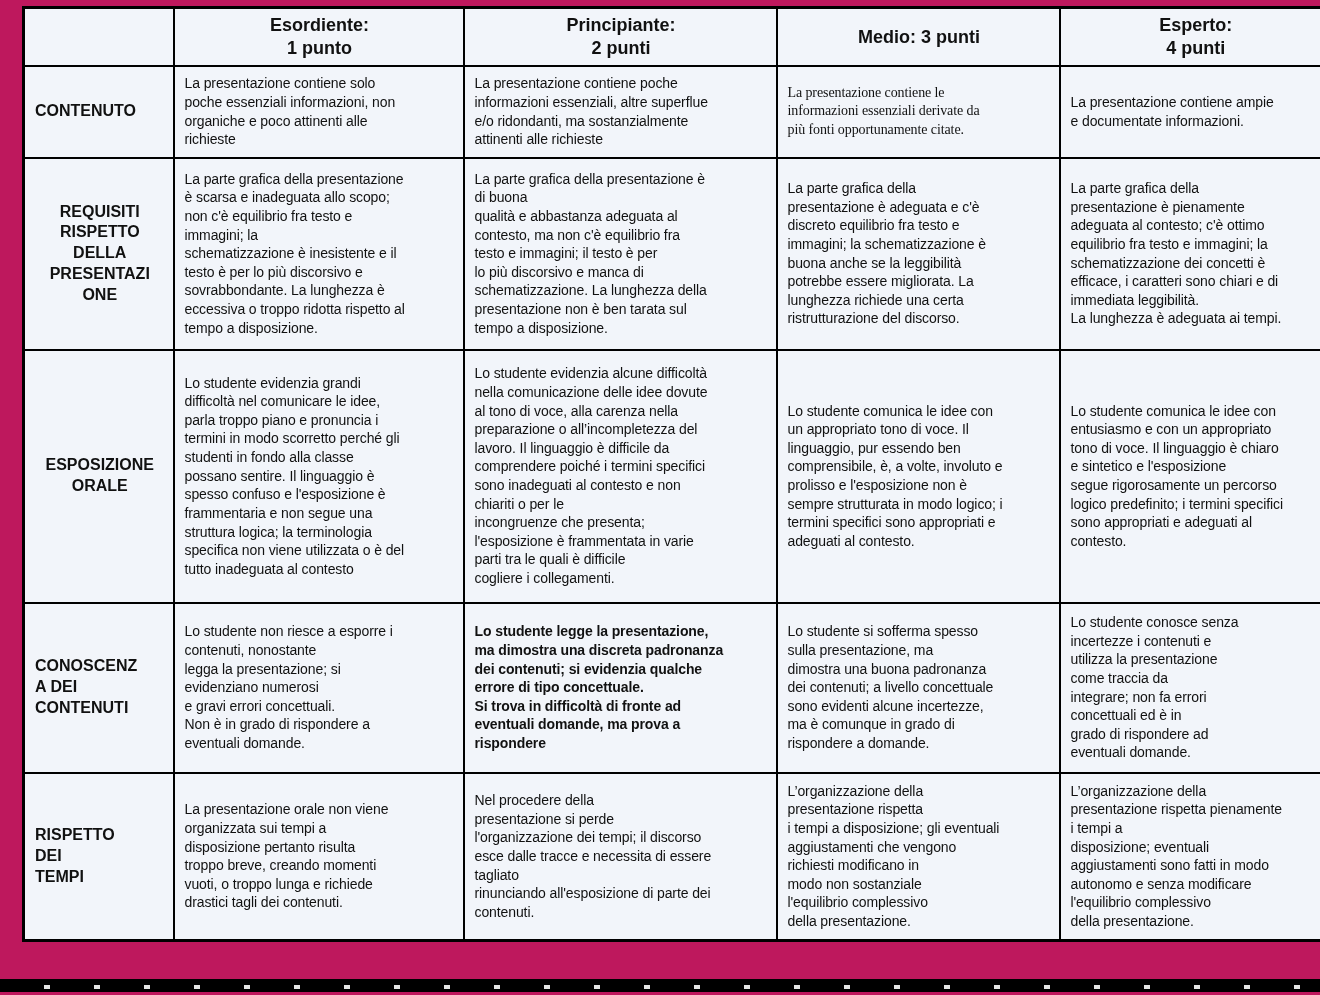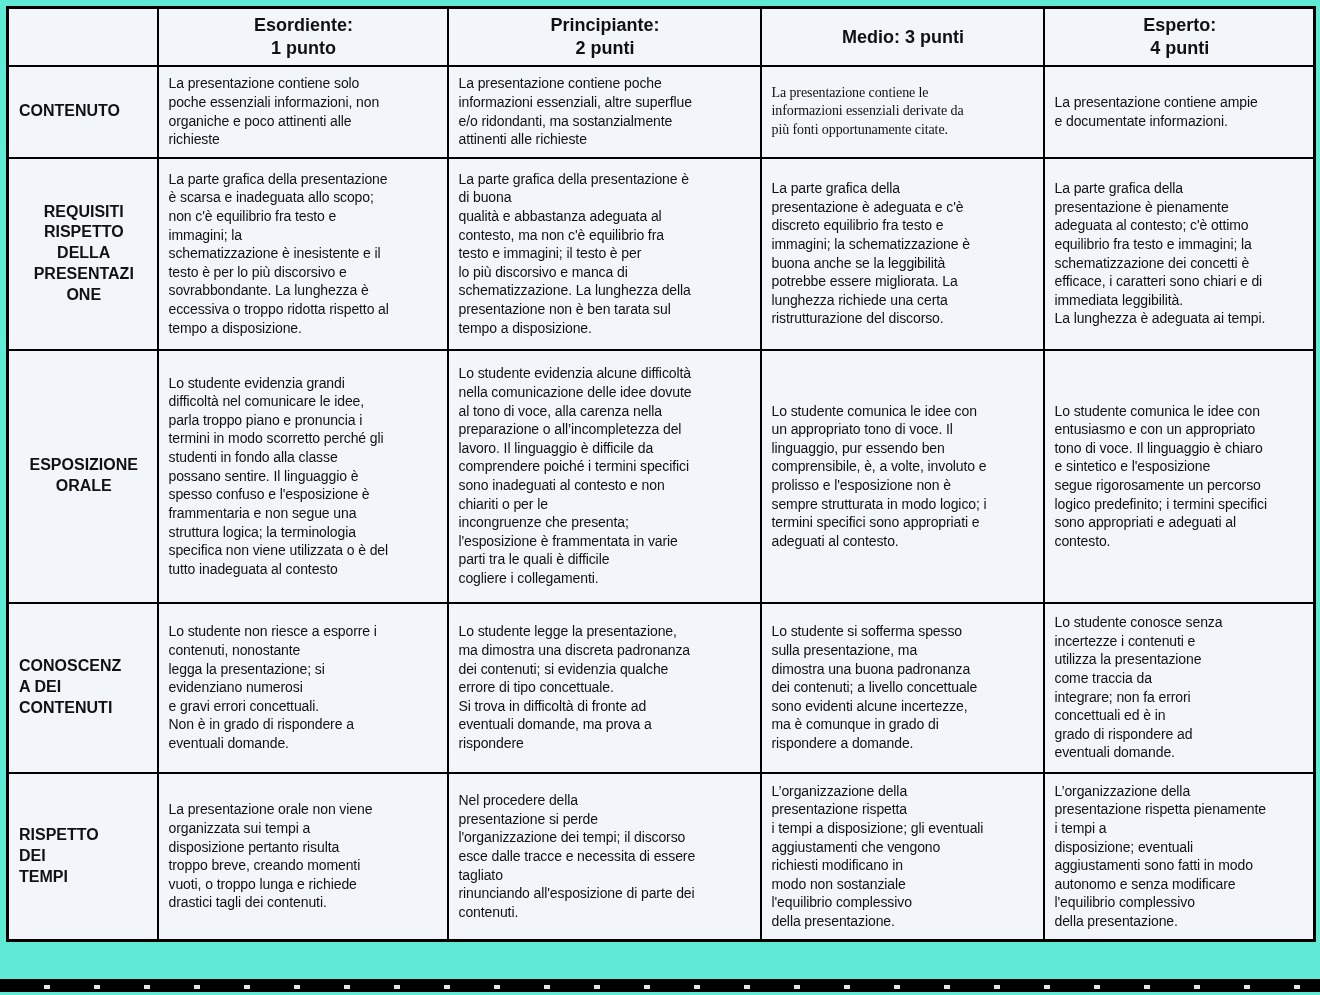--- a/index.html
+++ b/index.html
@@ -1,19 +1,19 @@
 <!DOCTYPE html>
 <html lang="it"><head>
 <meta charset="utf-8">
 <style>
   html,body{margin:0;padding:0;background:#ffffff;}
   .page{
-    width:1320px;height:995px;background:#5eead4;
+    width:1320px;height:995px;background:#be185d;
     font-family:"Liberation Sans","DejaVu Sans",sans-serif;
-    color:#111;position:relative;overflow:hidden;box-sizing:border-box;
+    color:#111;position:relative;overflow:hidden;box-sizing:border-box;padding-left:16px;
   }
   table.rubric{
     border-collapse:collapse;table-layout:fixed;
     width:1307px;margin:6px 0 0 6px;
     border:3px solid #000;background:#f2f5fa;
   }
   table.rubric td, table.rubric th{
     border:2px solid #000;vertical-align:middle;box-sizing:border-box;
     padding:5px 8px 5px 10px;
   }
@@ -173,21 +173,21 @@
         <td class="crit crit-left" style="border-color: rgb(0, 0, 0);">CONOSCENZ
 A DEI
 CONTENUTI</td>
         <td class="body-cell" style="border-color: rgb(0, 0, 0);">Lo studente non riesce a esporre i
 contenuti, nonostante
 legga la presentazione; si
 evidenziano numerosi
 e gravi errori concettuali.
 Non è in grado di rispondere a
 eventuali domande.</td>
-        <td class="body-cell" style="border-color: rgb(0, 0, 0);">Lo studente legge la presentazione,
+        <td class="body-cell" style="border-color: rgb(0, 0, 0); font-weight: bold;">Lo studente legge la presentazione,
 ma dimostra una discreta padronanza
 dei contenuti; si evidenzia qualche
 errore di tipo concettuale.
 Si trova in difficoltà di fronte ad
 eventuali domande, ma prova a
 rispondere</td>
         <td class="body-cell" style="border-color: rgb(0, 0, 0);">Lo studente si sofferma spesso
 sulla presentazione, ma
 dimostra una buona padronanza
 dei contenuti; a livello concettuale

